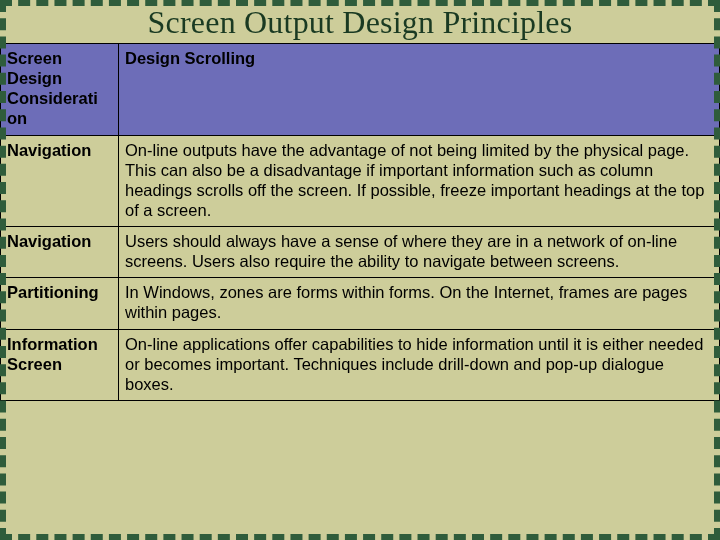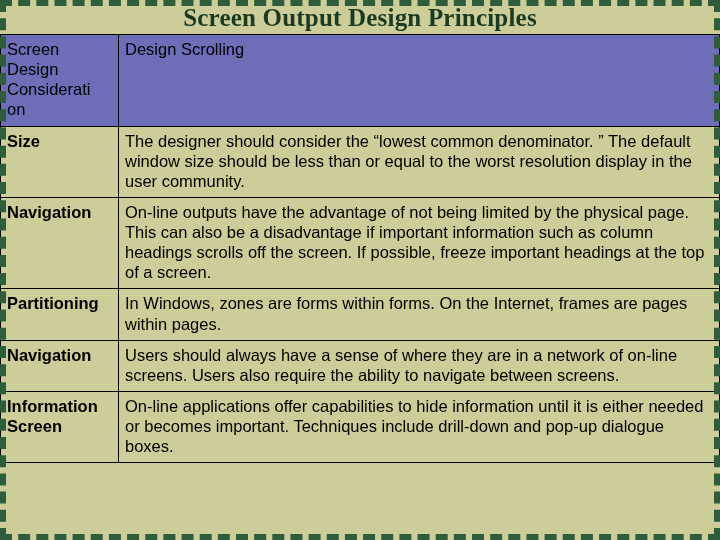--- a/index.html
+++ b/index.html
@@ -10,22 +10,22 @@
     position: relative;
   }
   .dash-border {
     position: absolute;
     top: 0; left: 0; width: 720px; height: 540px;
     border: 6px dashed #2f5c3b;
     pointer-events: none;
   }
   .page-title {
     font-family: "Times New Roman", Times, serif;
-    font-weight: bold;
-    font-size: 25px;
+    font-weight: normal;
+    font-size: 32px;
     color: #1a3a22;
     text-align: center;
     padding: 4px 0 2px 0;
     letter-spacing: 0.2px;
   }
   table.grid {
     width: 100%;
     border-collapse: collapse;
     table-layout: fixed;
   }
@@ -34,21 +34,21 @@
     border: 1px solid #000;
     text-align: left;
     vertical-align: top;
     padding: 4px 6px 6px 6px;
     font-size: 16.5px;
     line-height: 1.22;
     color: #000;
   }
   table.grid th {
     background: #6d6db8;
-    font-weight: normal;
+    font-weight: bold;
   }
   table.grid td.label {
     font-weight: bold;
     word-break: break-word;
   }
   table.grid td.body {
     font-weight: normal;
   }
 </style>
 </head>
@@ -64,33 +64,29 @@
       <col>
     </colgroup>
   <thead>
     <tr>
       <th>Screen Design Considerati on</th>
       <th>Design Scrolling</th>
     </tr>
   </thead>
   <tbody>
     <tr>
-      <td class="label">Size</td>
-      <td class="body">The designer should consider the “lowest common denominator. ” The default window size should be less than or equal to the worst resolution display in the user community.</td>
-    </tr>
-    <tr>
       <td class="label">Navigation</td>
       <td class="body">On-line outputs have the advantage of not being limited by the physical page. This can also be a disadvantage if important information such as column headings scrolls off the screen. If possible, freeze important headings at the top of a screen.</td>
     </tr>
     <tr>
+      <td class="label">Navigation</td>
+      <td class="body">Users should always have a sense of where they are in a network of on-line screens. Users also require the ability to navigate between screens.</td>
+    </tr>
+    <tr>
       <td class="label">Partitioning</td>
       <td class="body">In Windows, zones are forms within forms. On the Internet, frames are pages within pages.</td>
-    </tr>
-    <tr>
-      <td class="label">Navigation</td>
-      <td class="body">Users should always have a sense of where they are in a network of on-line screens. Users also require the ability to navigate between screens.</td>
     </tr>
     <tr>
       <td class="label">Information Screen</td>
       <td class="body">On-line applications offer capabilities to hide information until it is either needed or becomes important. Techniques include drill-down and pop-up dialogue boxes.</td>
     </tr>
   </tbody>
 </table>
 
 </body></html>

